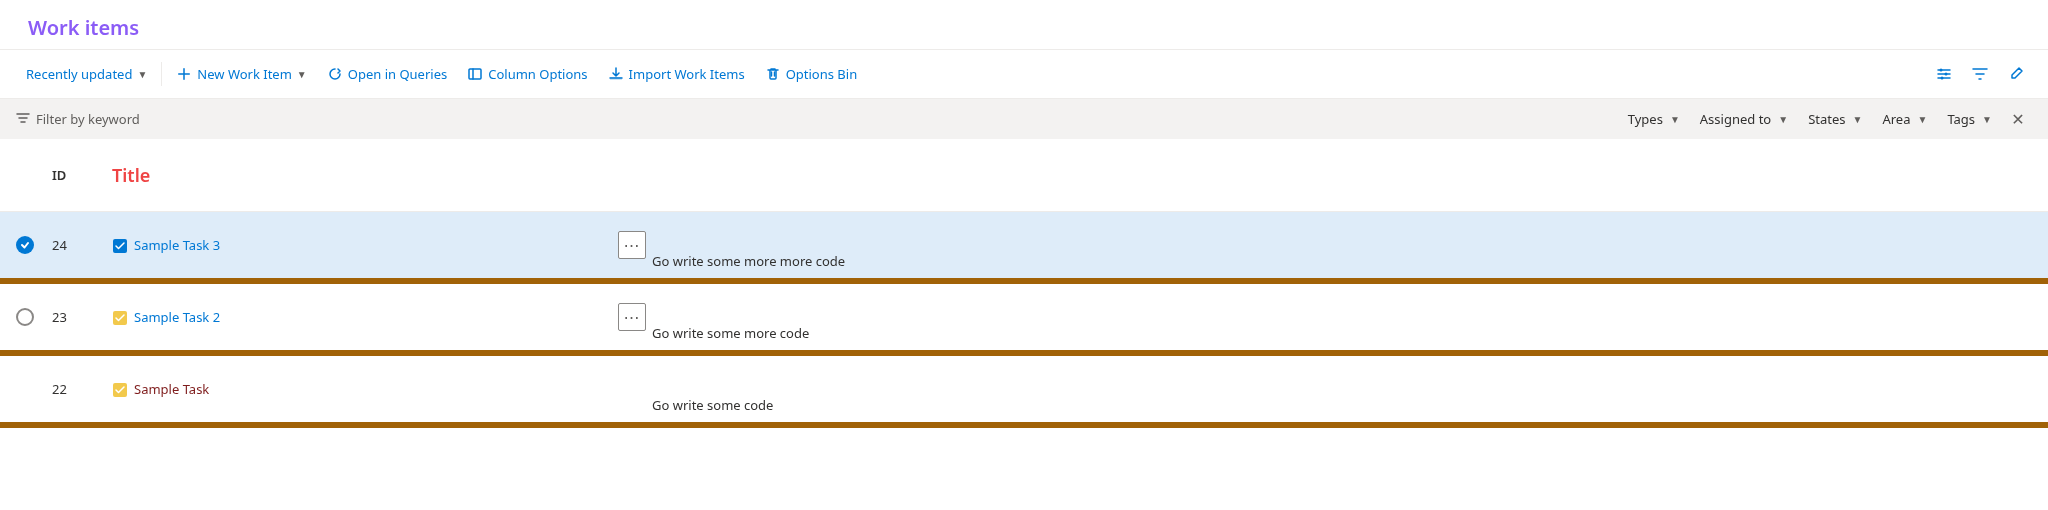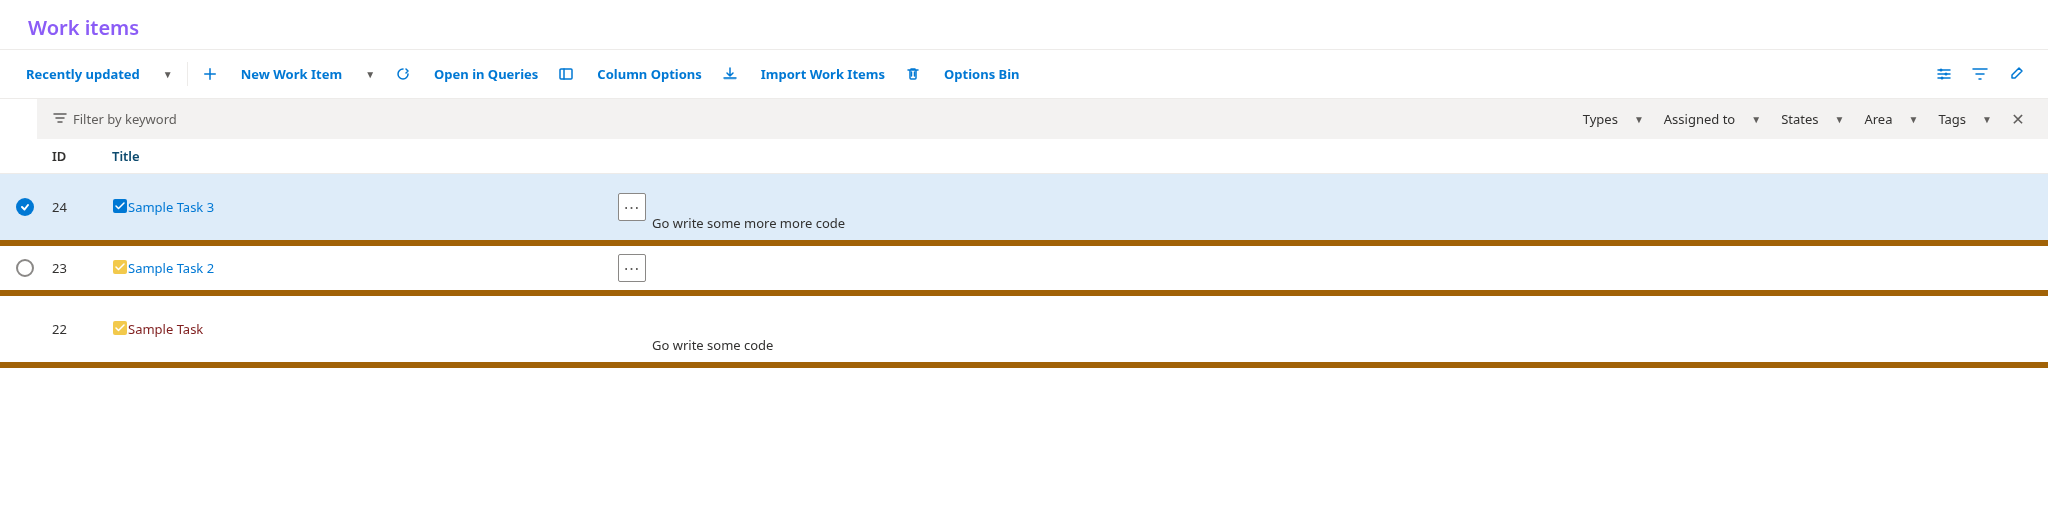--- a/index.html
+++ b/index.html
@@ -23,26 +23,26 @@
       padding: 8px 16px;
       border-top: 1px solid #edebe9;
       border-bottom: 1px solid #edebe9;
       gap: 0;
       background: #fff;
     }
 
     .toolbar-item {
       display: flex;
       align-items: center;
-      gap: 23px;
+      gap: 5px;
       padding: 6px 10px;
       cursor: pointer;
       color: #0078d4;
       font-size: 13px;
-      font-weight: 700;
+      font-weight: 400;
       white-space: nowrap;
       border-radius: 2px;
       text-decoration: none;
       user-select: none;
     }
 
     .toolbar-divider {
       width: 1px;
       height: 24px;
       background: #edebe9;
@@ -67,21 +67,20 @@
       border-radius: 2px;
       color: #0078d4;
     }
 
     .filter-bar {
       display: flex;
       align-items: center;
       background: #f3f2f1;
       padding: 6px 16px;
       gap: 12px;
-      margin-left: 37px;
     }
 
     .filter-keyword {
       display: flex;
       align-items: center;
       gap: 6px;
       color: #605e5c;
       font-size: 13px;
       flex: 1;
       cursor: text;
@@ -89,21 +88,21 @@
 
     .filter-dropdowns {
       display: flex;
       align-items: center;
       gap: 4px;
     }
 
     .filter-dropdown {
       display: flex;
       align-items: center;
-      gap: 16px;
+      gap: 7px;
       padding: 4px 8px;
       cursor: pointer;
       font-size: 13px;
       color: #323130;
       border-radius: 2px;
     }
 
     .filter-close {
       display: flex;
       align-items: center;
@@ -116,43 +115,43 @@
       border-radius: 2px;
     }
 
     .table-container {
       width: 100%;
     }
 
     .table-header {
       display: flex;
       align-items: center;
-      padding: 8px 16px;
+      padding: 24px 16px;
       border-bottom: 1px solid #edebe9;
       background: #fff;
     }
 
     .col-check { width: 36px; flex-shrink: 0; }
     .col-id { width: 60px; flex-shrink: 0; font-weight: 600; font-size: 13px; color: #323130; }
-    .col-title { width: 500px; flex-shrink: 0; font-weight: 600; font-size: 13px; color: #0c4a6e; }
+    .col-title { width: 500px; flex-shrink: 0; font-weight: 600; font-size: 18px; color: #ef4444; }
     .col-actions { width: 40px; flex-shrink: 0; }
     .col-description { flex: 1; font-weight: 600; font-size: 13px; color: #323130; }
 
     .table-row {
       display: flex;
       align-items: center;
       padding: 8px 16px;
       border-bottom: 6px solid #a16207;
       min-height: 44px;
     }
     .table-row.selected { background: #deecf9; }
 
     .cell-check { width: 36px; flex-shrink: 0; display: flex; align-items: center; }
     .cell-id { width: 60px; flex-shrink: 0; font-size: 13px; color: #323130; }
-    .cell-title { width: 500px; flex-shrink: 0; font-size: 13px; display: flex; align-items: flex-start; }
+    .cell-title { width: 500px; flex-shrink: 0; font-size: 13px; display: flex; align-items: flex-end; gap: 6px; }
     .cell-actions { width: 40px; flex-shrink: 0; display: flex; align-items: center; justify-content: center; }
     .cell-description { flex: 1; font-size: 13px; color: #323130; margin-top: 32px; }
 
     .title-link {
       color: #0078d4;
       cursor: pointer;
       text-decoration: none;
     }
     .title-plain {
       color: #7f1d1d;
@@ -360,20 +359,21 @@
     <div class="cell-title">
       <svg width="16" height="16" viewBox="0 0 16 16">
         <rect x="1" y="1" width="14" height="14" rx="2" fill="#f2c94c"></rect>
         <path d="M4 8l2.5 2.5L12 5" stroke="white" stroke-width="1.5" fill="none" stroke-linecap="round" stroke-linejoin="round"></path>
       </svg>
       <a class="title-link">Sample Task 2</a>
     </div>
     <div class="cell-actions">
       <div class="more-btn">⋯</div>
     </div>
+    <div class="cell-description">Go write some more code</div>
   </div>
 
   <div class="table-row">
     <div class="cell-check">
       <div class="checkbox-empty"></div>
     </div>
     <div class="cell-id">22</div>
     <div class="cell-title">
       <svg width="16" height="16" viewBox="0 0 16 16">
         <rect x="1" y="1" width="14" height="14" rx="2" fill="#f2c94c"></rect>

